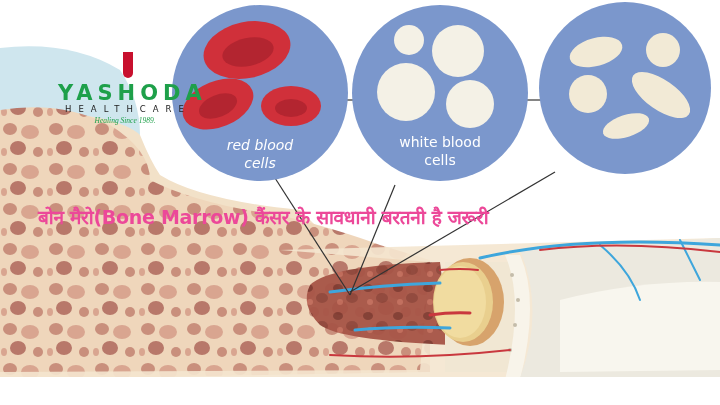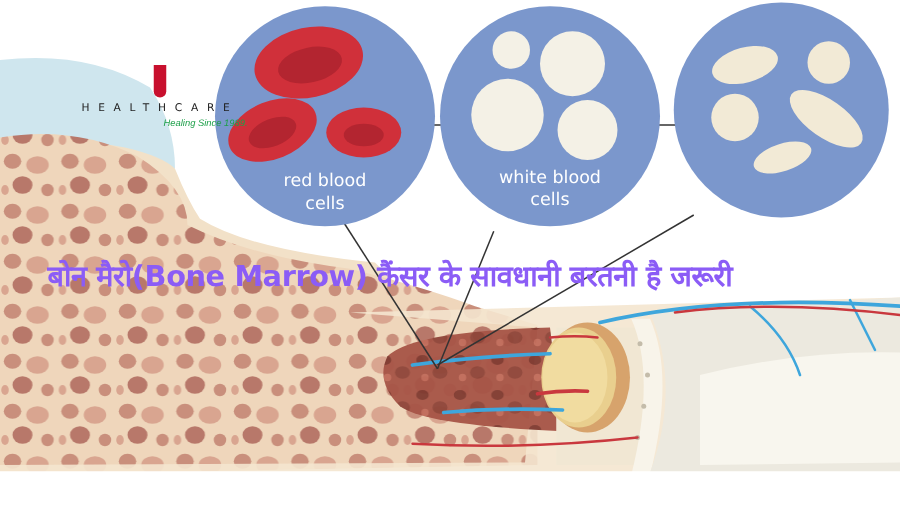--- a/index.html
+++ b/index.html
@@ -4,22 +4,22 @@
 <style>
   html, body { margin: 0; padding: 0; }
   body { width: 720px; height: 405px; overflow: hidden; background: #ffffff; font-family: "DejaVu Sans", sans-serif; }
   .canvas { position: relative; width: 720px; height: 405px; overflow: hidden; background: #ffffff; }
   svg.art { position: absolute; left: 0; top: 0; }
   .circle-label { position: absolute; color: #ffffff; text-align: center; font-family: "DejaVu Sans", sans-serif; font-size: 14px; line-height: 18px; }
   .logo { position: absolute; left: 58px; top: 52px; width: 140px; text-align: center; }
   .logo-mark { width: 10px; height: 26px; background: #c8102e; border-radius: 0 0 5px 5px; margin: 0 auto 4px auto; }
   .logo-name { font-family: "DejaVu Sans", sans-serif; font-weight: bold; font-size: 21px; color: #1ea04a; letter-spacing: 5px; line-height: 22px; }
   .logo-sub { font-family: "DejaVu Sans", sans-serif; font-size: 8.5px; color: #222; letter-spacing: 7px; line-height: 11px; margin-left: 0; }
-  .logo-tag { font-family: Liberation Sans, sans-serif; font-style: italic; font-size: 7.5px; color: #1ea04a; line-height: 11px; margin-left: -6px; text-align: right; }
-  .title { position: absolute; left: 38px; top: 204px; width: 660px; font-family: "DejaVu Sans", sans-serif; font-weight: bold; font-size: 23px; color: #8b5cf6; white-space: nowrap; letter-spacing: -0.3px; }
+  .logo-tag { font-family: Liberation Serif, serif; font-style: italic; font-size: 7.5px; color: #1ea04a; line-height: 11px; margin-left: -6px; }
+  .title { position: absolute; left: 38px; top: 204px; width: 660px; font-family: "DejaVu Sans", sans-serif; font-weight: bold; font-size: 19px; color: #ec4899; white-space: nowrap; letter-spacing: -0.3px; }
   .footer { position: absolute; left: 0; top: 377px; width: 720px; height: 28px; background: #ffffff; }
   .footer-text { position: absolute; left: 48px; top: 381px; font-family: "DejaVu Sans", sans-serif; font-weight: bold; font-size: 14.5px; color: #111; white-space: nowrap; }
   .footer-text span { margin-right: 8px; }
 </style>
 </head>
 <body>
 
 <div class="canvas">
 
   <svg class="art" width="720" height="405" viewBox="0 0 720 405">
@@ -104,31 +104,32 @@
 
     <g fill="#f2ead6">
       <ellipse cx="596" cy="52" rx="27" ry="14" transform="rotate(-15 596 52)"></ellipse>
       <circle cx="663" cy="50" r="17"></circle>
       <circle cx="588" cy="94" r="19"></circle>
       <ellipse cx="661" cy="95" rx="34" ry="15" transform="rotate(35 661 95)"></ellipse>
       <ellipse cx="626" cy="126" rx="24" ry="11" transform="rotate(-18 626 126)"></ellipse>
     </g>
   </svg>
 
-  <div class="circle-label" style="left:200px; top:136px; width:120px;">
+  <div class="circle-label" style="left:200px; top:136px; width:120px;font-style:italic;">
     <div>red blood</div>
     <div>cells</div>
   </div>
   <div class="circle-label" style="left:375px; top:133px; width:130px;">
     <div>white blood</div>
     <div>cells</div>
   </div>
 
   <div class="logo">
     <div class="logo-mark"></div>
+    <div class="logo-name">YASHODA</div>
     <div class="logo-sub">HEALTHCARE</div>
     <div class="logo-tag">Healing Since 1989.</div>
   </div>
 
   <div class="title">बोन मैरो(Bone Marrow) कैंसर के सावधानी बरतनी है जरूरी</div>
 
   <div class="footer"></div>
 </div>
 
 </body></html>

